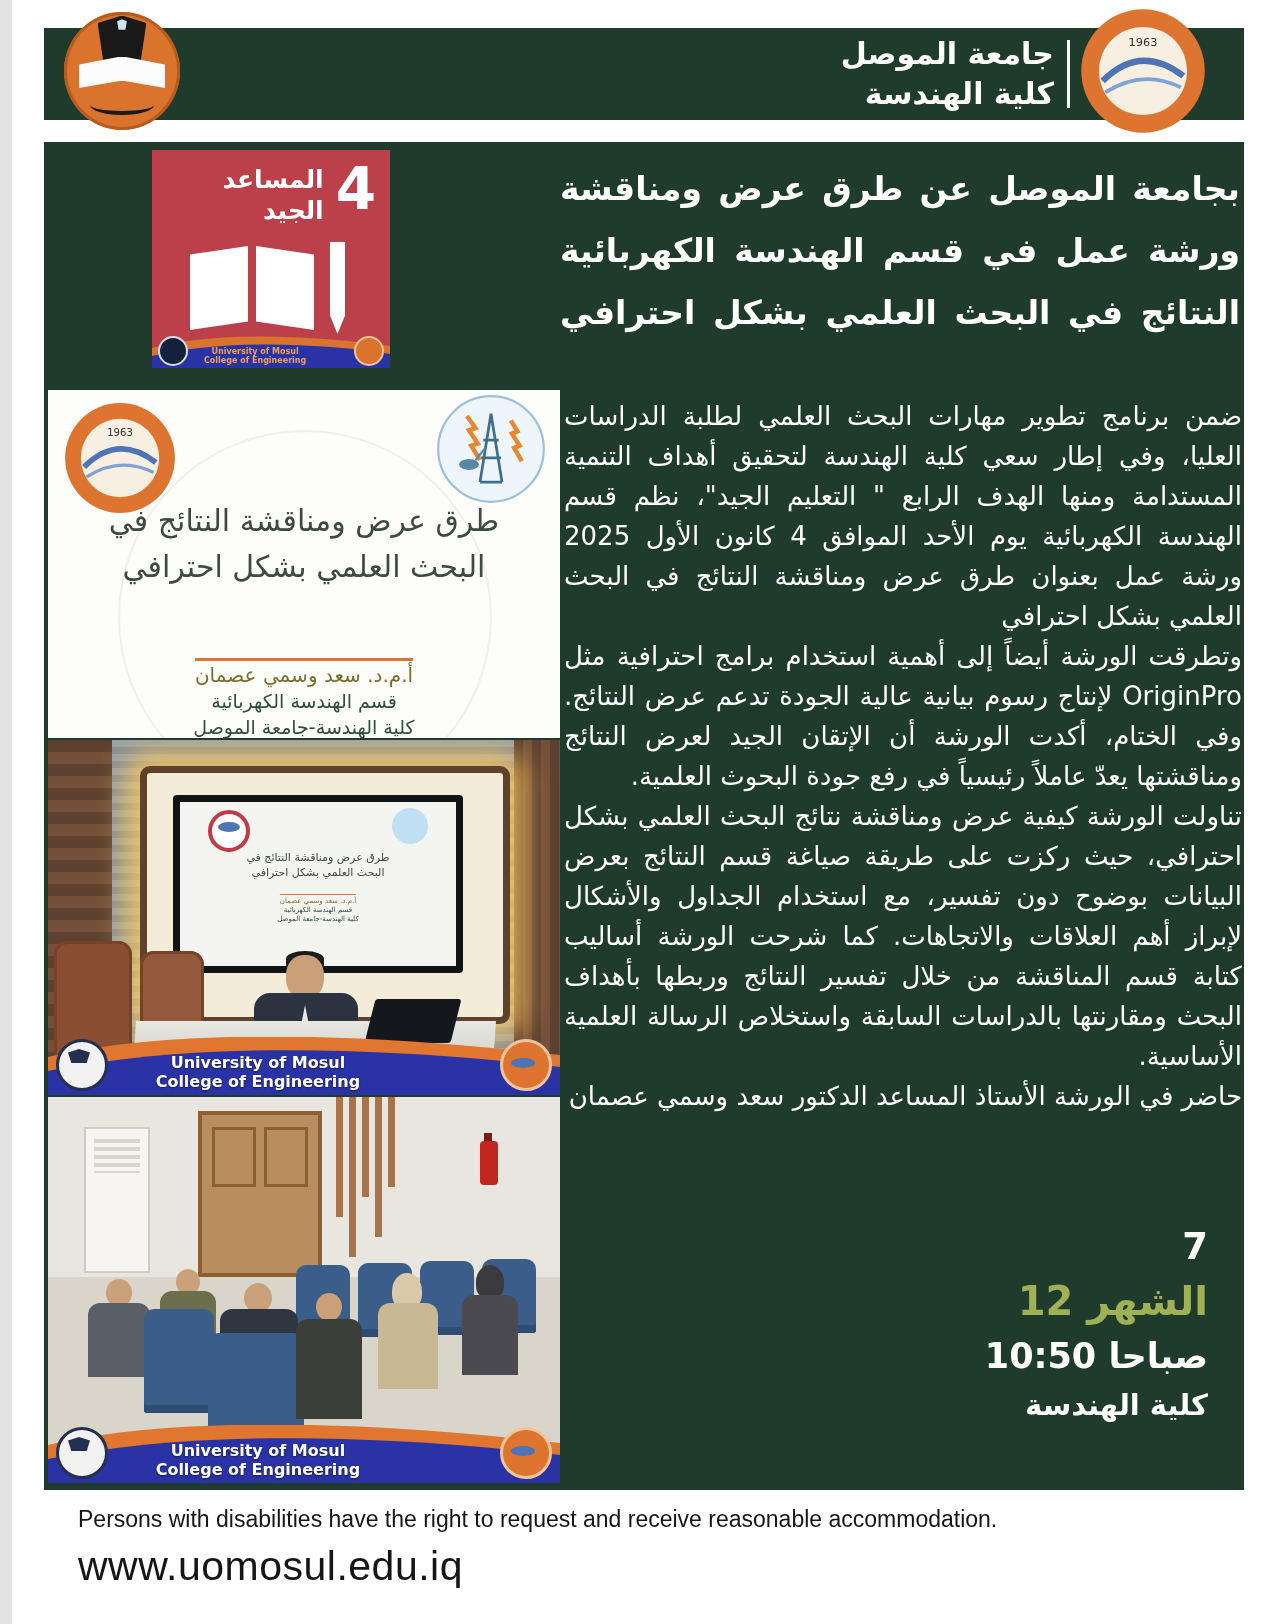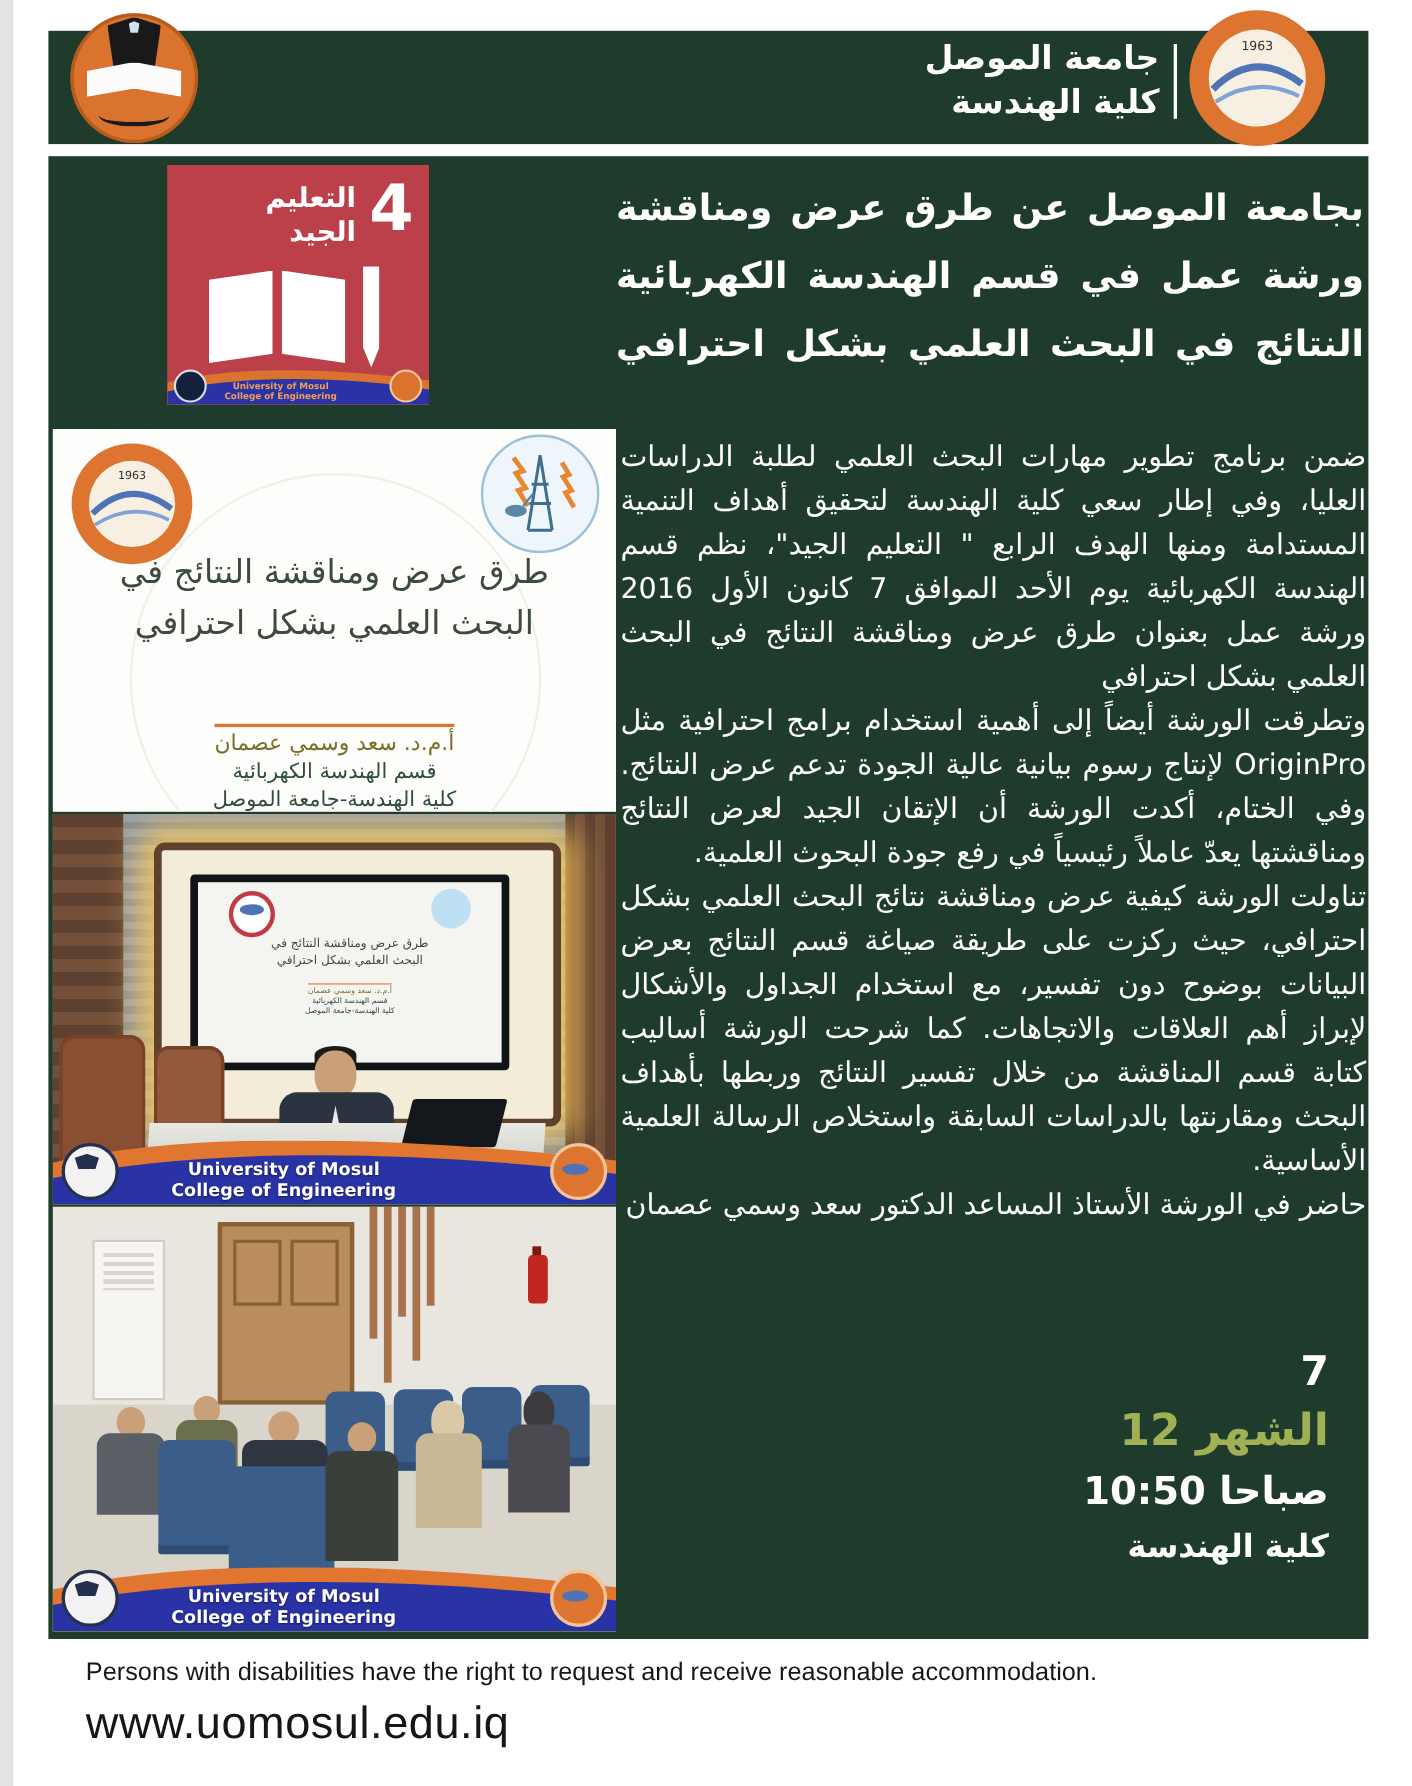--- a/index.html
+++ b/index.html
@@ -11,21 +11,21 @@
     --wood:#6d4b2f;
   }
   html,body{margin:0;padding:0;background:#888;}
   .page{
     position:relative;width:1284px;height:1624px;background:#ffffff;
     margin:0 auto;overflow:hidden;font-family:"DejaVu Sans",sans-serif;
   }
   .edge-strip{position:absolute;left:0;top:0;width:12px;height:100%;background:#e3e3e5;}
 
   
-  .header-bar{position:absolute;left:44px;top:28px;width:1200px;height:103px;background:var(--green);}
+  .header-bar{position:absolute;left:44px;top:28px;width:1200px;height:92px;background:var(--green);}
   .header-title{position:absolute;right:190px;top:6px;text-align:right;direction:rtl;color:#fff;font-weight:bold;font-size:30px;line-height:40px;}
   .header-sep{position:absolute;right:174px;top:12px;width:3px;height:68px;background:#fff;}
 
   .uom-logo{position:absolute;border-radius:50%;background:#d9732e;box-shadow:0 0 0 3px #b85c1e inset;overflow:hidden;}
   .uom-emblem{position:absolute;left:29%;top:3%;width:42%;height:40%;background:#191919;clip-path:polygon(50% 0,100% 16%,88% 100%,12% 100%,0 16%);}
   .uom-emblem-inner{position:absolute;left:40%;top:8%;width:20%;height:22%;background:#cfe3f2;clip-path:polygon(50% 0,100% 20%,85% 100%,15% 100%,0 20%);}
   .uom-book{position:absolute;left:13%;top:38%;width:74%;height:30%;background:#fcfcfc;clip-path:polygon(0 22%,47% 0,53% 0,100% 22%,100% 88%,53% 68%,47% 68%,0 88%);}
   .uom-script{position:absolute;left:22%;top:70%;width:56%;height:14%;border-bottom:4px solid #1a1a1a;border-radius:50%;}
 
   .coe-logo{position:absolute;}
@@ -159,21 +159,21 @@
       <text x="50" y="30" font-size="9" text-anchor="middle" fill="#303030">1963</text>
     </svg>
   </div>
 
   <div class="main-panel">
 
     <div class="sdg">
       <div class="sdg-top">
         <div class="sdg-num">4</div>
         <div class="sdg-label">
-          <div>التعليم</div>
+          <div>المساعد</div>
           <div>الجيد</div>
         </div>
       </div>
       <div class="sdg-bookl"></div>
       <div class="sdg-bookr"></div>
       <div class="sdg-pencil"></div>
       <div class="sdg-wave">
         <svg viewBox="0 0 238 36" preserveAspectRatio="none" width="100%" height="100%">
           <path d="M0,16 C60,0 150,2 238,14 L238,36 L0,36 Z" fill="#d9732e"></path>
           <path d="M0,24 C70,8 160,10 238,22 L238,36 L0,36 Z" fill="#2a33a5"></path>
@@ -219,21 +219,21 @@
         <span>البحث العلمي بشكل احترافي</span>
       </div>
       <div class="slide-presenter-wrap">
         <span class="slide-presenter">أ.م.د. سعد وسمي عصمان</span>
       </div>
       <div class="slide-dept">قسم الهندسة الكهربائية</div>
       <div class="slide-college">كلية الهندسة-جامعة الموصل</div>
     </div>
 
     <div class="body-text">
-      <p>ضمن برنامج تطوير مهارات البحث العلمي لطلبة الدراسات العليا، وفي إطار سعي كلية الهندسة لتحقيق أهداف التنمية المستدامة ومنها الهدف الرابع " التعليم الجيد"، نظم قسم الهندسة الكهربائية يوم الأحد الموافق 7 كانون الأول 2016 ورشة عمل بعنوان طرق عرض ومناقشة النتائج في البحث العلمي بشكل احترافي</p>
+      <p>ضمن برنامج تطوير مهارات البحث العلمي لطلبة الدراسات العليا، وفي إطار سعي كلية الهندسة لتحقيق أهداف التنمية المستدامة ومنها الهدف الرابع " التعليم الجيد"، نظم قسم الهندسة الكهربائية يوم الأحد الموافق 4 كانون الأول 2025 ورشة عمل بعنوان طرق عرض ومناقشة النتائج في البحث العلمي بشكل احترافي</p>
       <p>وتطرقت الورشة أيضاً إلى أهمية استخدام برامج احترافية مثل OriginPro لإنتاج رسوم بيانية عالية الجودة تدعم عرض النتائج. وفي الختام، أكدت الورشة أن الإتقان الجيد لعرض النتائج ومناقشتها يعدّ عاملاً رئيسياً في رفع جودة البحوث العلمية.</p>
       <p>تناولت الورشة كيفية عرض ومناقشة نتائج البحث العلمي بشكل احترافي، حيث ركزت على طريقة صياغة قسم النتائج بعرض البيانات بوضوح دون تفسير، مع استخدام الجداول والأشكال لإبراز أهم العلاقات والاتجاهات. كما شرحت الورشة أساليب كتابة قسم المناقشة من خلال تفسير النتائج وربطها بأهداف البحث ومقارنتها بالدراسات السابقة واستخلاص الرسالة العلمية الأساسية.</p>
       <p>حاضر في الورشة الأستاذ المساعد الدكتور سعد وسمي عصمان</p>
     </div>
 
     <div class="schedule">
       <div class="sch-day">7</div>
       <div class="sch-month">الشهر 12</div>
       <div class="sch-time">10:50 صباحا</div>
       <div class="sch-place">كلية الهندسة</div>

